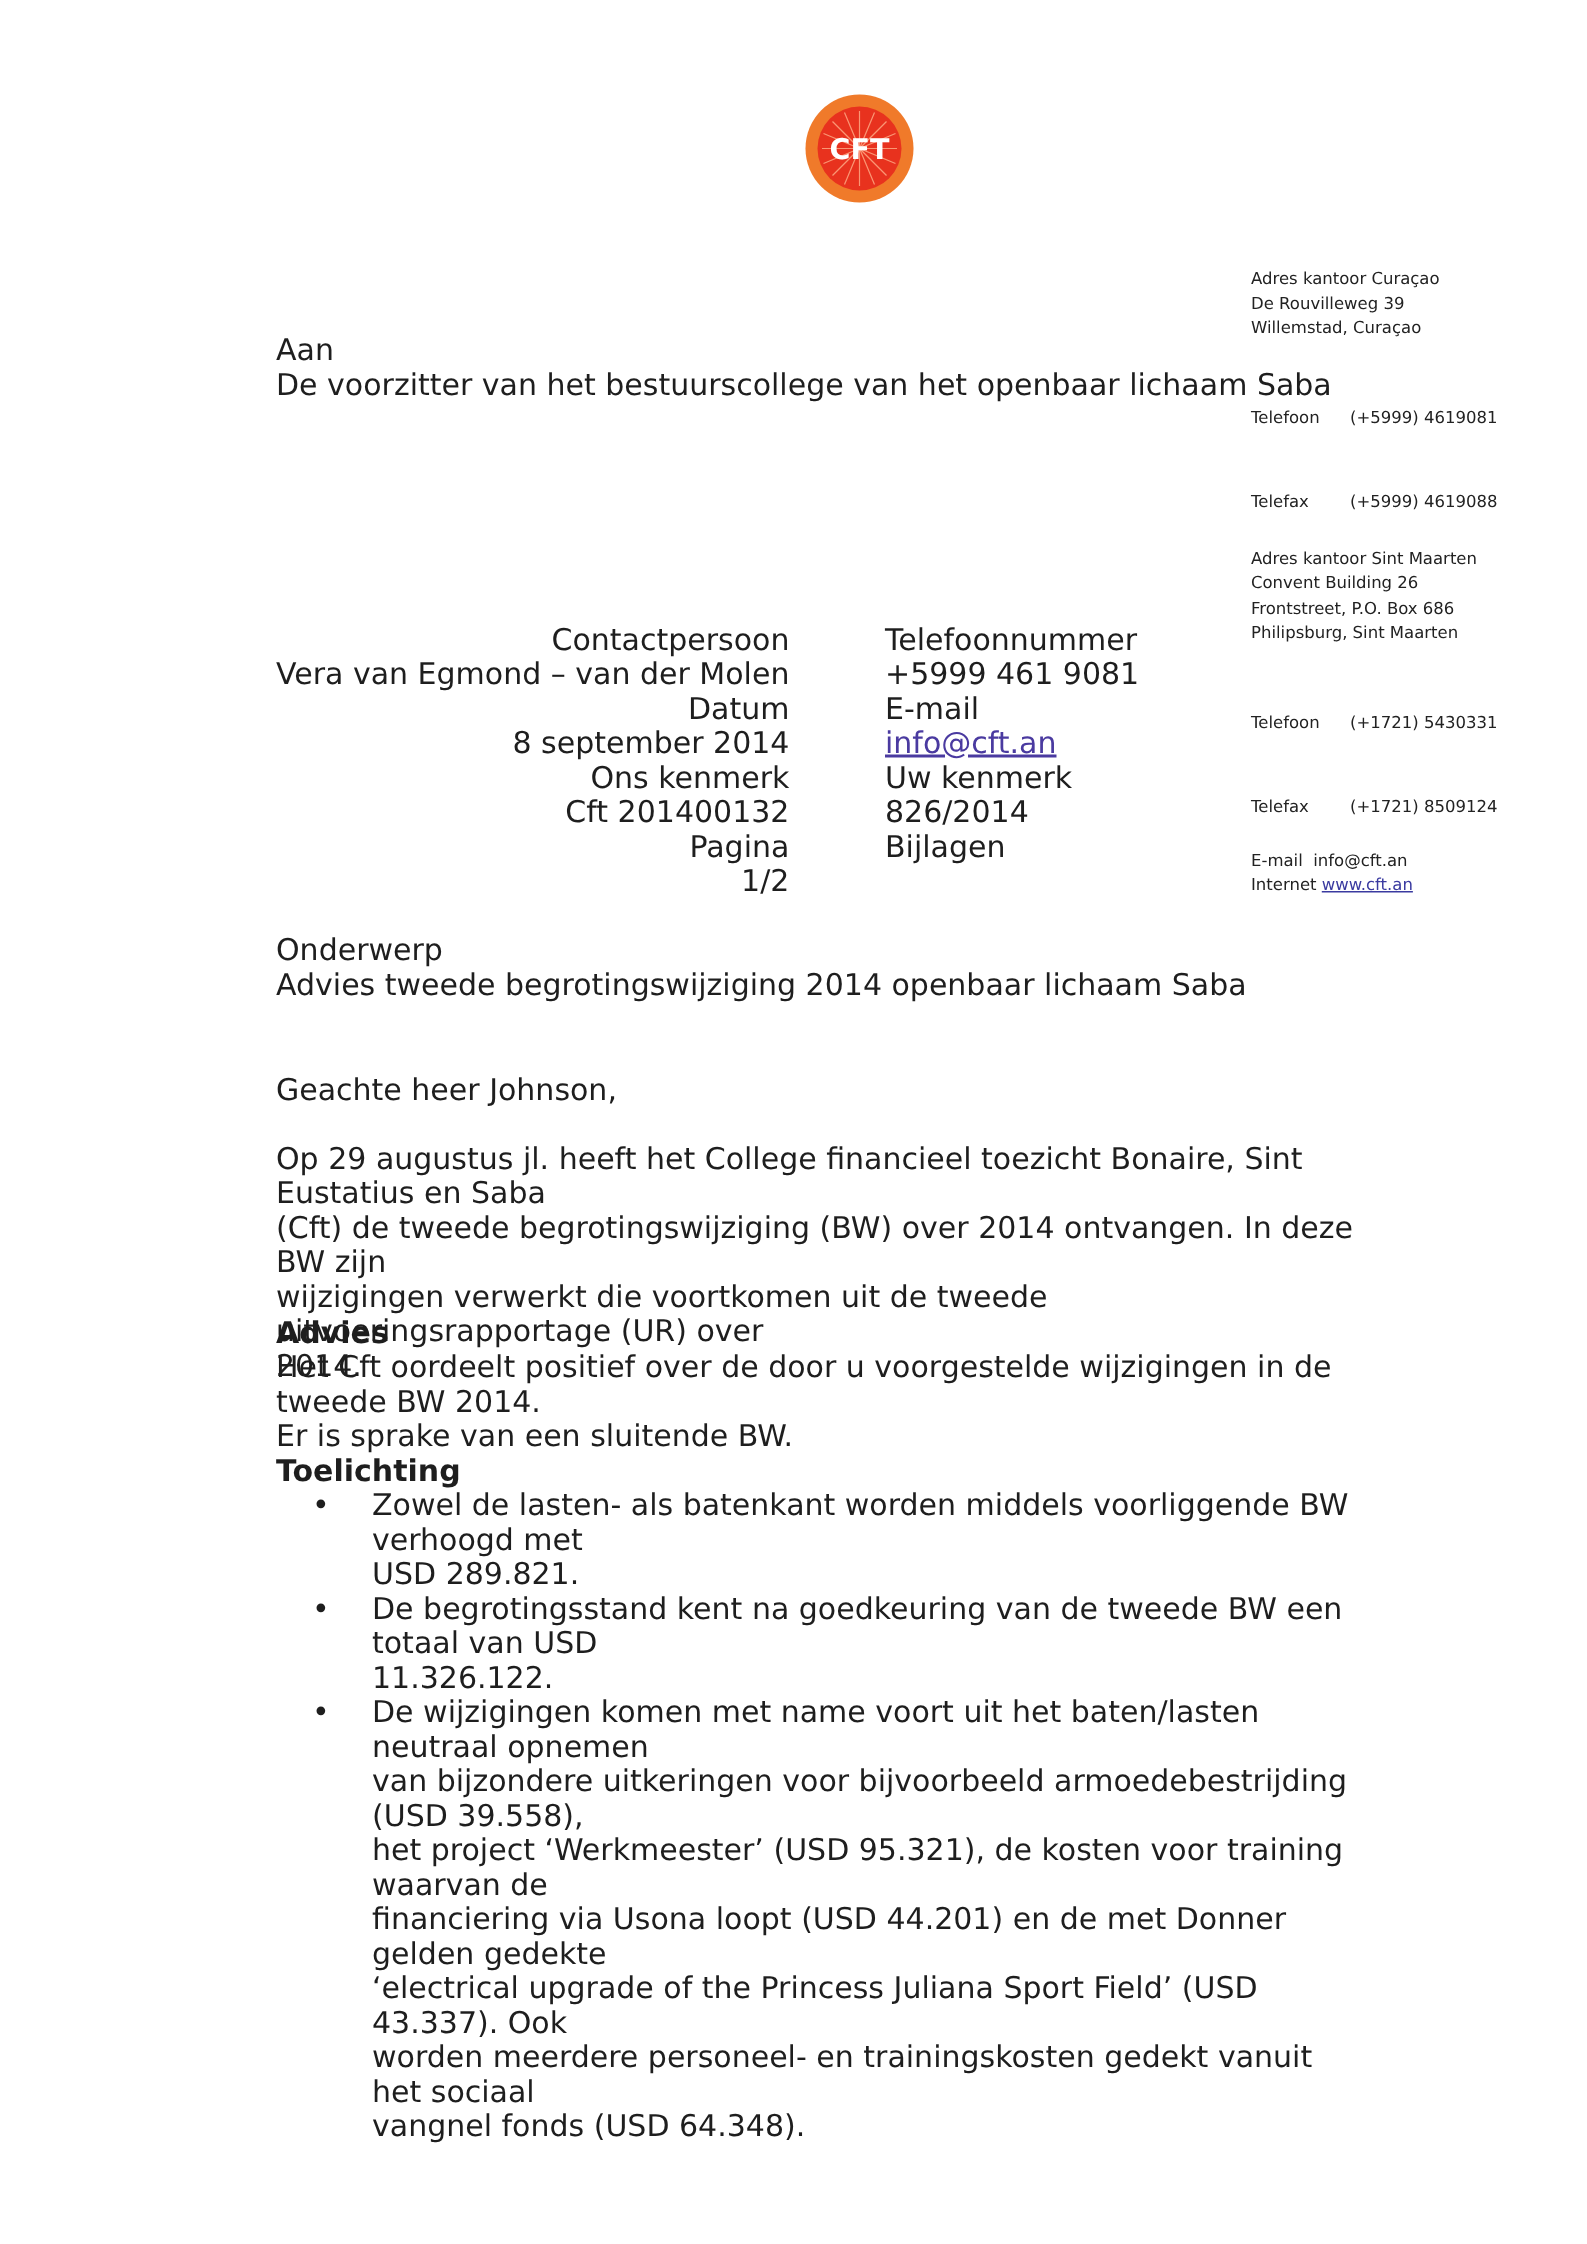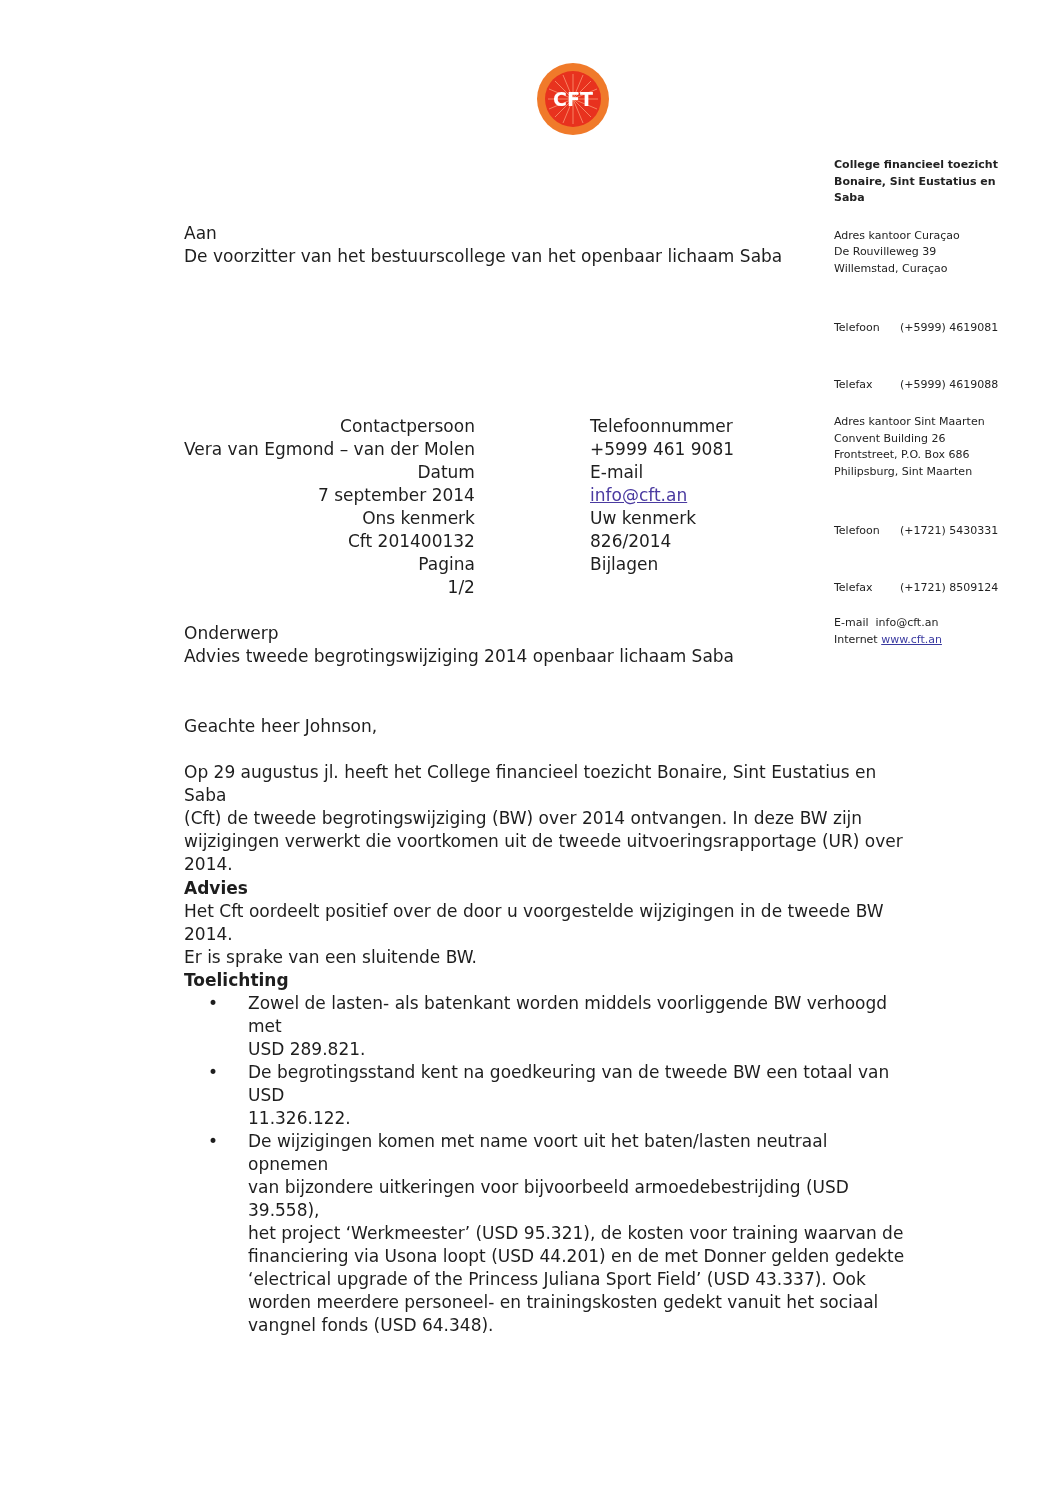--- a/index.html
+++ b/index.html
@@ -15,21 +15,21 @@
   .side .org { font-weight: bold; line-height: 16.5px; }
   .side .hdr { }
   .side .row { display: flex; margin-top: 40px; }
   .side .row .k { width: 66px; }
   .side .gap1 { height: 21px; }
   .side .gap2 { height: 3px; }
   .side .gap3 { height: 21px; }
   .side .gap4 { height: 19px; }
   .side a { color: #3a3aa0; text-decoration: underline; }
   
-  .main { font-size: 17px; line-height: 23px; }
+  .main { font-size: 20px; line-height: 23px; }
   .addr { left: 184px; top: 222px; }
   .meta-l { left: 184px; top: 415px; text-align: right; }
   .meta-r { left: 590px; top: 415px; }
   .subj { left: 184px; top: 622px; }
   .greet { left: 184px; top: 715px; }
   .para1 { left: 184px; top: 761px; width: 720px; }
   .advies { left: 184px; top: 877px; width: 730px; }
   .toel { left: 184px; top: 969px; width: 730px; }
   .bold { font-weight: bold; }
   .link { color: #4a3aa0; text-decoration: underline; }
@@ -52,25 +52,20 @@
       <line x1="27" y1="13" x2="47" y2="61"></line>
         <line x1="47" y1="13" x2="27" y2="61"></line>
       <line x1="13" y1="27" x2="61" y2="47"></line>
         <line x1="13" y1="47" x2="61" y2="27"></line>
     </g>
     <text x="37" y="44" text-anchor="middle" font-family="DejaVu Sans, sans-serif" font-weight="bold" font-size="19" fill="#ffffff">CFT</text>
   </svg>
 </div>
 
 <div class="abs side">
-  <div class="org bold">
-    <div>College financieel toezicht</div>
-    <div>Bonaire, Sint Eustatius en</div>
-    <div>Saba</div>
-  </div>
   <div class="gap1"></div>
   <div class="hdr">Adres kantoor Curaçao</div>
   <div>De Rouvilleweg 39</div>
   <div>Willemstad, Curaçao</div>
   <div class="gap2"></div>
   <div class="row">
       <span class="k">Telefoon</span>
       <span>(+5999) 4619081</span>
     </div>
   <div class="row">
@@ -98,21 +93,21 @@
 
 <div class="abs main addr">
   <div>Aan</div>
   <div>De voorzitter van het bestuurscollege van het openbaar lichaam Saba</div>
 </div>
 
 <div class="abs main meta-l">
   <div>Contactpersoon</div>
   <div>Vera van Egmond – van der Molen</div>
   <div>Datum</div>
-  <div>7 september 2014</div>
+  <div>8 september 2014</div>
   <div>Ons kenmerk</div>
   <div>Cft 201400132</div>
   <div>Pagina</div>
   <div>1/2</div>
 </div>
 
 <div class="abs main meta-r">
   <div>Telefoonnummer</div>
   <div>+5999 461 9081</div>
   <div>E-mail</div>

